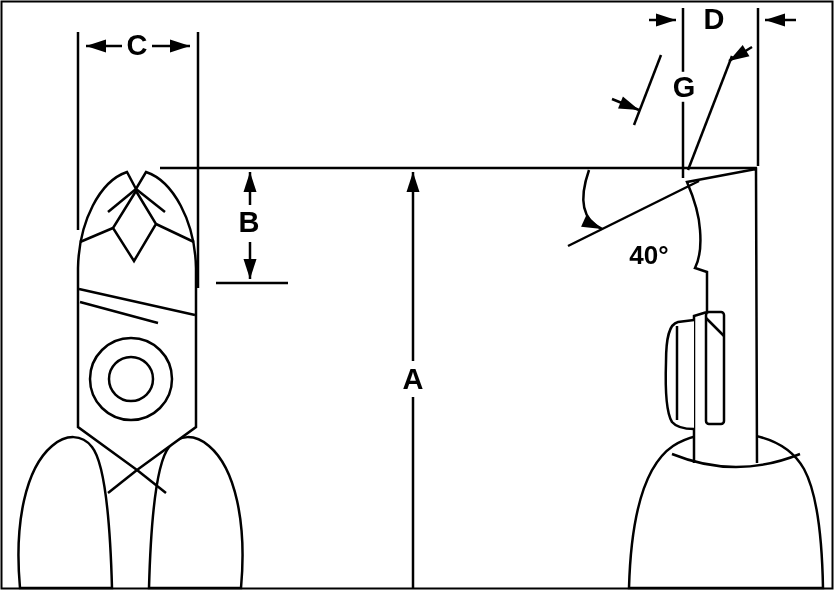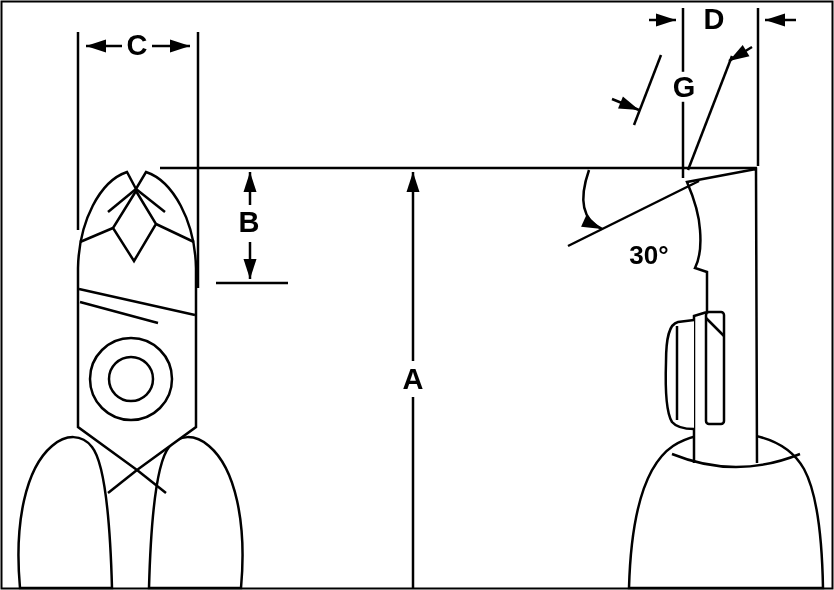--- a/index.html
+++ b/index.html
@@ -110,15 +110,15 @@
       <path d="M 568,246 L 699,181"></path>
       <path d="M 589,170 Q 573,216 602,229" marker-end="url(#arr)"></path>
     </g>
   </svg>
 
   <div class="dim-label" style="left:137px;top:45px;">C</div>
   <div class="dim-label" style="left:714px;top:19px;">D</div>
   <div class="dim-label" style="left:684px;top:87px;">G</div>
   <div class="dim-label" style="left:249px;top:222px;">B</div>
   <div class="dim-label" style="left:413px;top:379px;">A</div>
-  <div class="dim-label small" style="left:649px;top:256px;">30°</div>
+  <div class="dim-label small" style="left:649px;top:256px;">40°</div>
 
 </div>
 
 </body></html>

